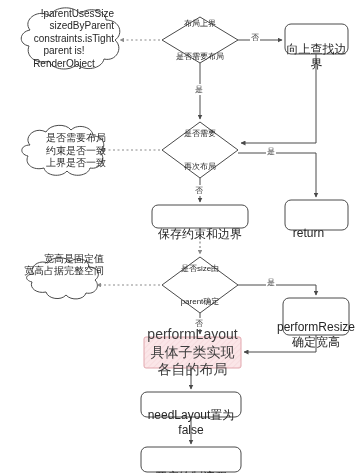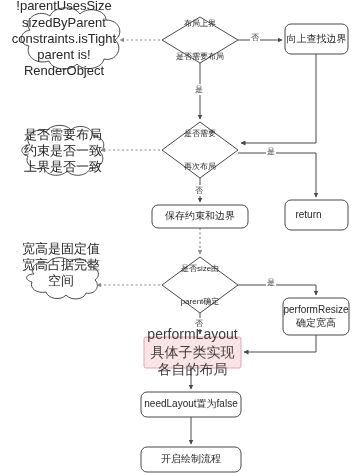--- a/index.html
+++ b/index.html
@@ -26,23 +26,23 @@
     position: absolute;
     display: flex;
     flex-direction: column;
     align-items: center;
     justify-content: center;
     text-align: center;
     color: #262626;
     pointer-events: none;
     line-height: 1.25;
   }
-  .t-box { font-size: 10px; }
+  .t-box { font-size: 12px; margin-top: 18px; }
   .t-diamond { font-size: 8px; gap: 23px; }
-  .t-cloud { font-size: 13px; }
+  .t-cloud { font-size: 10px; align-items: flex-end; }
   .t-pink { font-size: 14px; color: #3d3d3d; }
   .watermark {
     position: absolute;
     font-size: 8px;
     color: #d8d8d8;
     letter-spacing: 0.4px;
     white-space: nowrap;
   }
   .edge-label {
     position: absolute;

